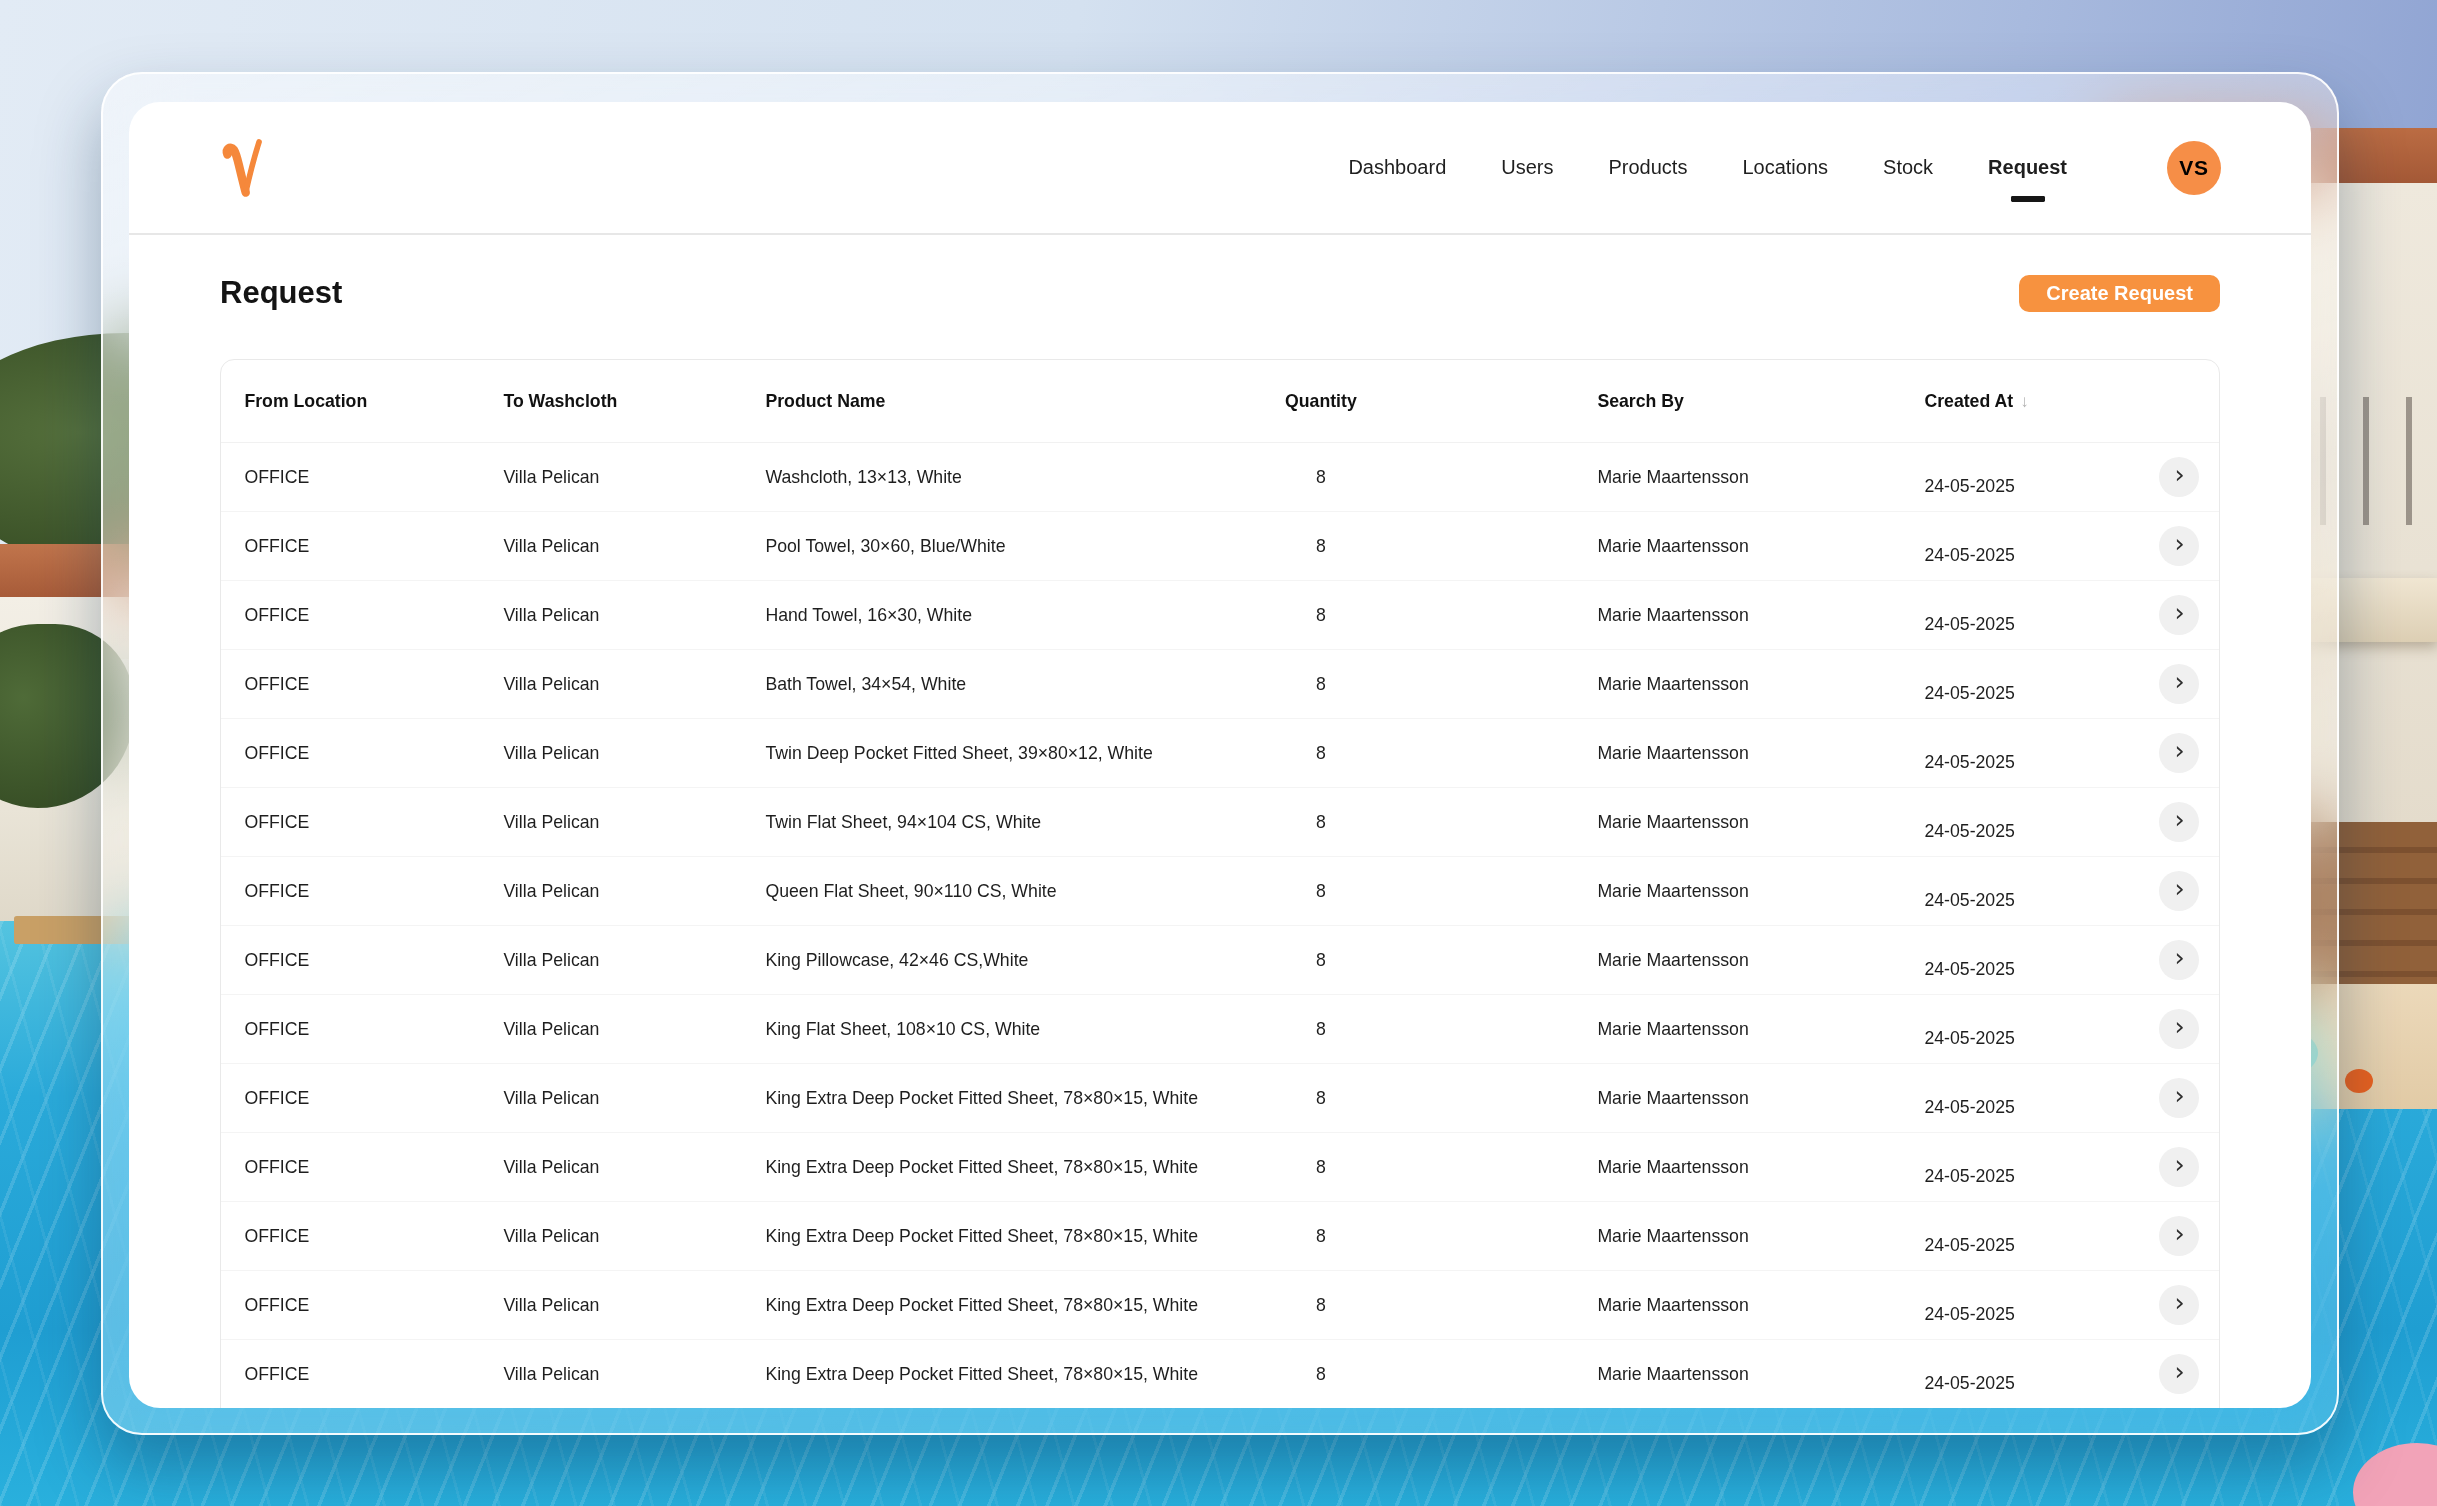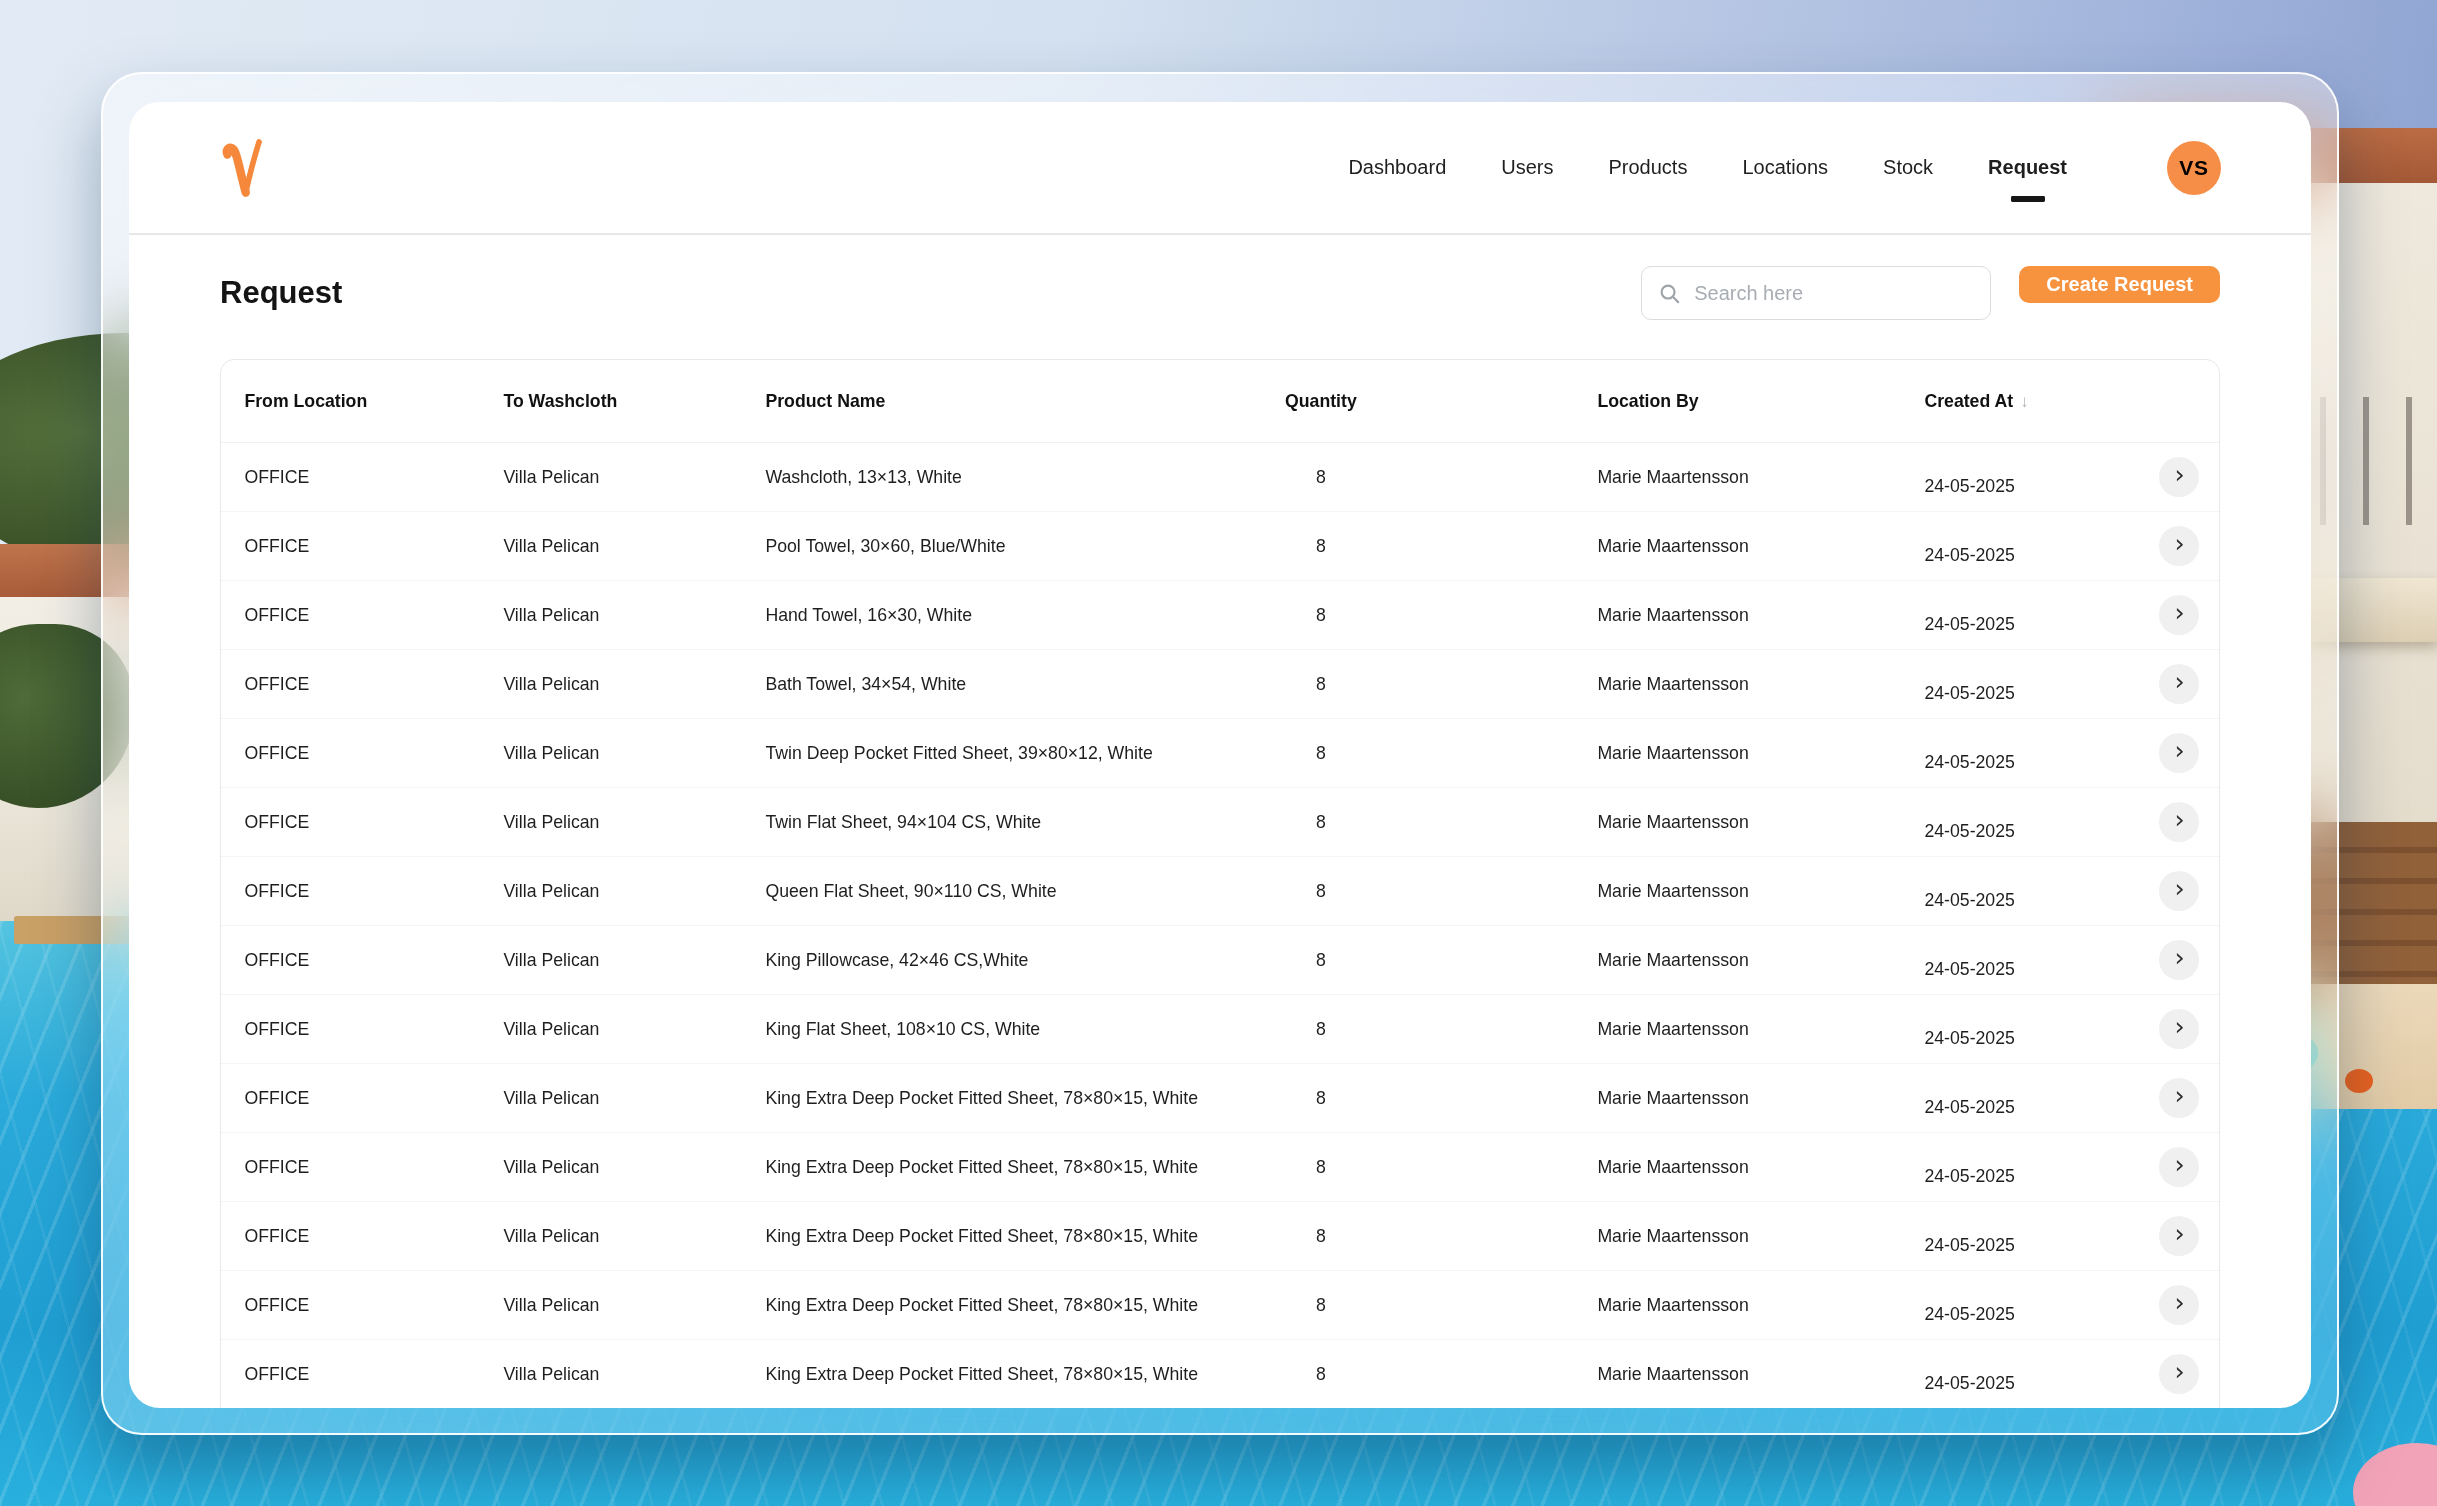--- a/index.html
+++ b/index.html
@@ -134,39 +134,32 @@
         <a class="nav-item">Stock</a>
         <a class="nav-item active">Request</a>
         <div class="avatar">VS</div>
       </nav>
     </header>
 
     <main class="app-main">
       <div class="toolbar-row">
         <h1 class="page-title">Request</h1>
         <div class="toolbar">
-          <div class="search-box">
-            <svg width="23" height="23" viewBox="0 0 32 32">
-              <circle cx="14" cy="14" r="9" fill="none" stroke="#a0a4ab" stroke-width="3"></circle>
-              <line x1="21" y1="21" x2="28" y2="28" stroke="#a0a4ab" stroke-width="3" stroke-linecap="round"></line>
-            </svg>
-            <input type="text" placeholder="Search here" style="">
-          </div>
           <button class="create-btn">Create Request</button>
         </div>
       </div>
 
       <div class="table-card">
         <div class="grid-row thead">
           <div>From Location</div>
           <div>To Washcloth</div>
           <div>Product Name</div>
           <div class="cell-qty">Quantity</div>
           <div></div>
-          <div>Location By</div>
+          <div>Search By</div>
           <div>
             <span>Created At</span><span class="sort-icon">↓</span>
           </div>
         </div>
         <div id="tbody">
   <div class="grid-row trow">
     <div>OFFICE</div>
     <div>Villa Pelican</div>
     <div>Washcloth, 13×13, White</div>
     <div class="cell-qty">8</div>

